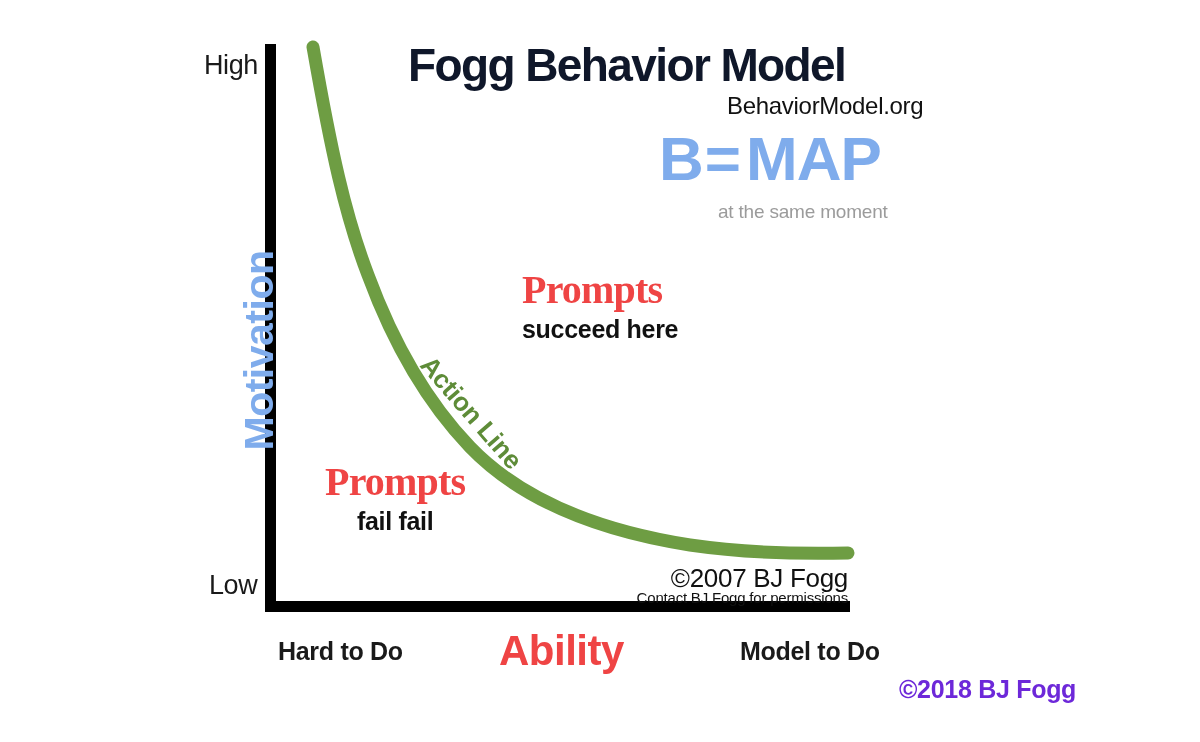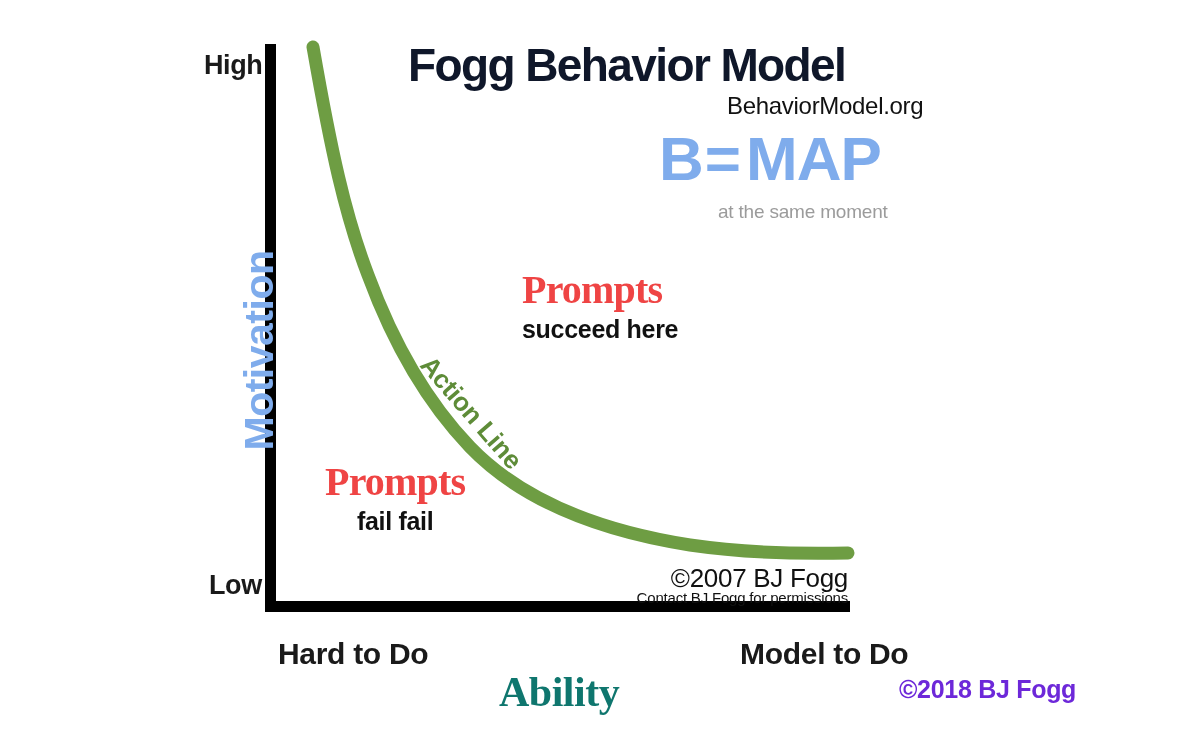--- a/index.html
+++ b/index.html
@@ -45,21 +45,21 @@
     top: 0;
     width: 1200px;
     height: 742px;
     pointer-events: none;
   }
 
   
   .tick-high, .tick-low {
     position: absolute;
     font-family: "Liberation Sans", sans-serif;
-    font-weight: 700;
+    font-weight: 400;
     font-size: 27px;
     color: #1a1a1a;
     letter-spacing: -0.4px;
     white-space: nowrap;
   }
   .tick-high {
     left: 204px;
     top: 50px;
   }
   .tick-low {
@@ -82,39 +82,38 @@
     letter-spacing: -0.5px;
     color: #7FACEC;
     white-space: nowrap;
   }
 
   
   .x-hard, .x-easy {
     position: absolute;
     font-family: "Liberation Sans", sans-serif;
     font-weight: 700;
-    font-size: 30px;
+    font-size: 25px;
     letter-spacing: -0.3px;
     color: #1a1a1a;
     white-space: nowrap;
   }
   .x-hard { left: 278px; top: 637px; }
   .x-easy { left: 740px; top: 637px; }
 
   .axis-title-x {
     position: absolute;
     left: 499px;
     top: 627px;
-    font-family: Liberation Serif, serif;
+    font-family: Liberation Sans, sans-serif;
     font-weight: 700;
     font-size: 42px;
     letter-spacing: -0.5px;
-    color: #0f766e;
-    white-space: nowrap;
-    margin-top: 41px;
+    color: #ef4444;
+    white-space: nowrap;
   }
 
   
   .headline {
     position: absolute;
     left: 408px;
     top: 38px;
     font-family: "Liberation Sans", sans-serif;
     font-weight: 700;
     font-size: 46px;

